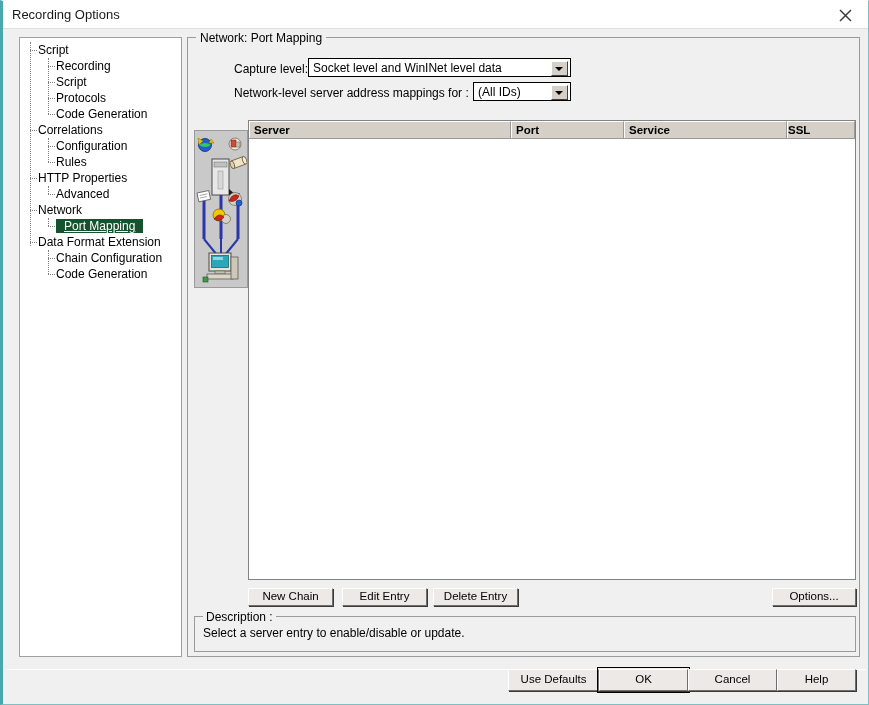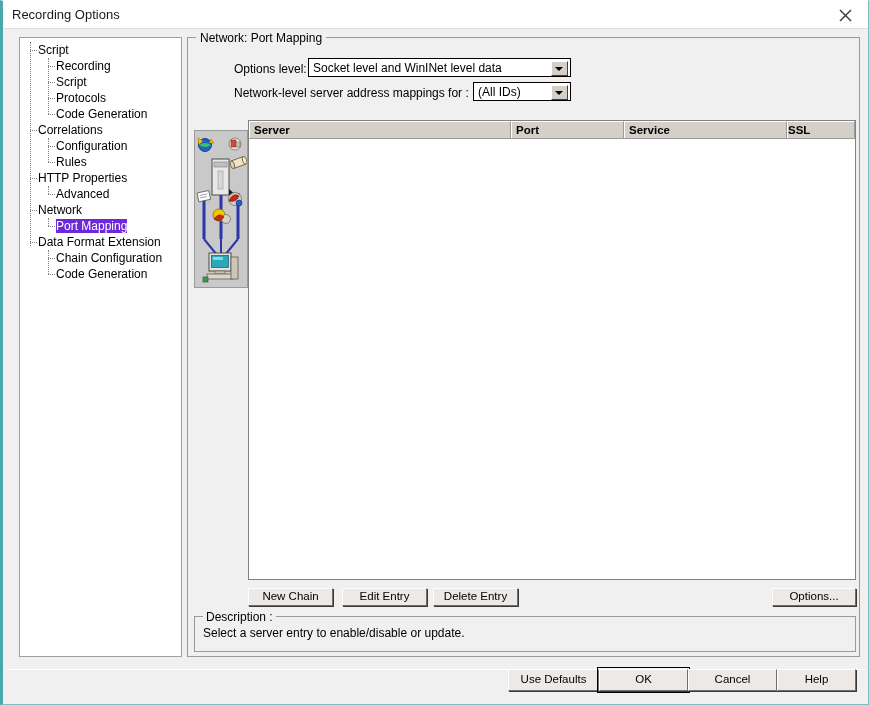--- a/index.html
+++ b/index.html
@@ -116,23 +116,24 @@
     width: 0;
     border-left: 1px dotted #808080;
   }
   .vline-child {
     position: absolute;
     left: 28px;
     width: 0;
     border-left: 1px dotted #808080;
   }
   .tnode.selected .lbl {
-    background: #6d28d9;
+    background: #14532d;
     color: #ffffff;
-    padding: 0 0;
+    padding: 0 8px;
+    text-decoration: underline;
   }
 
   
   .main-group {
     position: absolute;
     left: 180px;
     top: 8px;
     width: 673px;
     height: 620px;
     border: 1px solid #9a9a9a;
@@ -349,21 +350,21 @@
           <div class="vline-child" style="top: 100px; height: 24px;"></div>
           <div class="vline-child" style="top: 148px; height: 8px;"></div>
           <div class="vline-child" style="top: 180px; height: 8px;"></div>
           <div class="vline-child" style="top: 212px; height: 24px;"></div>
         </div>
     </div>
 
     <div class="main-group">
       <div class="group-title">Network: Port Mapping</div>
 
-      <div class="fld-label" style="left:46px; top:24px;">Options level:</div>
+      <div class="fld-label" style="left:46px; top:24px;">Capture level:</div>
       <div class="combo" style="left:120px; top:20px; width:263px;">
         <div class="ctext">Socket level and WinINet level data</div>
         <div class="cbtn">
           <div class="arrow-dn"></div>
         </div>
       </div>
 
       <div class="fld-label" style="left:46px; top:48px;">Network-level server address mappings for :</div>
       <div class="combo" style="left:285px; top:44px; width:98px;">
         <div class="ctext">(All IDs)</div>

